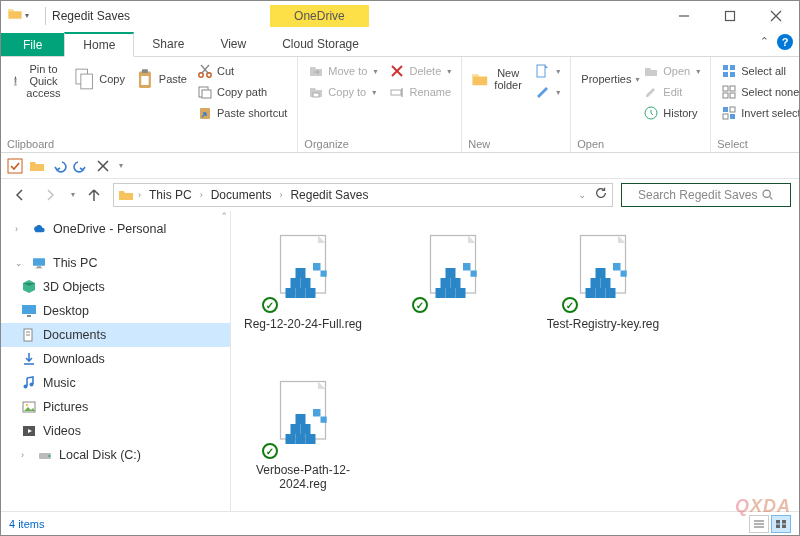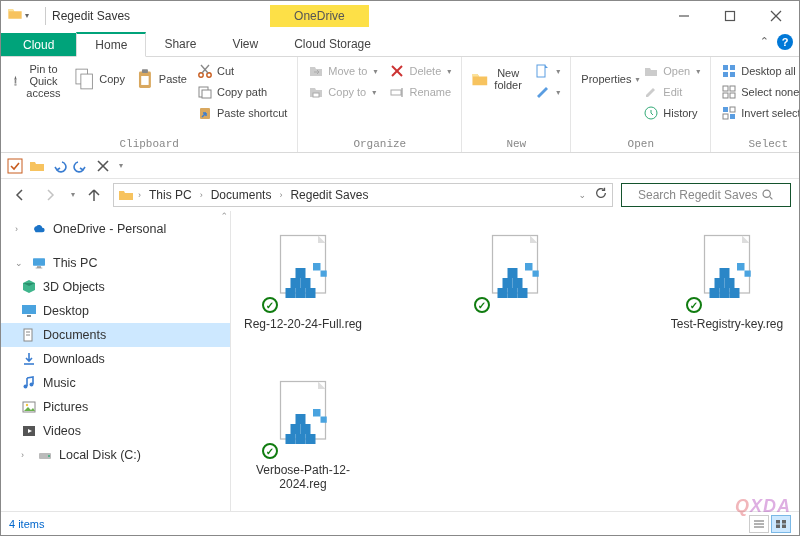--- a/index.html
+++ b/index.html
@@ -21,21 +21,21 @@
 .tabstrip { height: 26px; background: #fff; display: flex; align-items: flex-end; border-bottom: 1px solid #d9d9d9; position: relative; }
 .file-tab { background: #00a37a; color: #fff; padding: 4px 22px; font-size: 12px; border-top: 1px solid #00a37a; }
 .tab { padding: 4px 18px; font-size: 12px; color: #444; cursor: pointer; border-top: 2px solid transparent; border-bottom: 1px solid transparent; }
 .tab.active { border-top: 2px solid #00a37a; border-right: 1px solid #d9d9d9; border-left: 1px solid #d9d9d9; background: #fff; margin-bottom: -1px; }
 .ribbon-collapse { position: absolute; right: 30px; top: 4px; font-size: 11px; color: #666; cursor: pointer; }
 .help-btn { position: absolute; right: 6px; top: 3px; width: 16px; height: 16px; border-radius: 50%; background: #0078d7; color: #fff; font-size: 11px; font-weight: bold; display: flex; align-items: center; justify-content: center; cursor: pointer; }
 
 
 .ribbon { height: 96px; background: #fff; border-bottom: 1px solid #d9d9d9; display: flex; }
 .ribbon-group { border-right: 1px solid #e5e5e5; display: flex; flex-direction: column; justify-content: space-between; padding: 4px 6px 0 6px; }
-.ribbon-group-label { font-size: 11px; color: #888; text-align: center; padding-bottom: 2px; font-family: Liberation Mono, monospace; }
+.ribbon-group-label { font-size: 11px; color: #888; text-align: left; padding-bottom: 2px; }
 .ribbon-body { display: flex; flex: 1; gap: 4px; align-items: flex-start; }
 .big-btn { display: flex; flex-direction: row; align-items: center; justify-content: flex-start; width: 58px; padding: 2px; cursor: pointer; font-size: 11px; color: #444; text-align: center; gap: 2px; }
 .big-btn svg { width: 32px; height: 32px; }
 .big-btn .label { line-height: 1.1; }
 .small-row { display: flex; align-items: center; gap: 4px; font-size: 11px; color: #444; padding: 2px 4px; cursor: pointer; white-space: nowrap; }
 .small-row.disabled { color: #aaa; }
 .small-row svg { width: 16px; height: 16px; }
 .dd-mark { font-size: 8px; color: #888; margin-left: 2px; }
 .col { display: flex; flex-direction: column; gap: 1px; }
 
@@ -60,37 +60,37 @@
 
 .main { display: flex; height: 300px; }
 .sidebar { width: 230px; border-right: 1px solid #e5e5e5; overflow-y: auto; font-size: 12.5px; color: #333; padding: 6px 0; position: relative; }
 .sidebar-scrollhint { position: absolute; top: 0; right: 2px; font-size: 9px; color: #999; }
 .tree-item { display: flex; align-items: center; gap: 6px; padding: 4px 6px 4px 14px; cursor: pointer; }
 .tree-item.child { padding-left: 20px; }
 .tree-item.selected { background: #cde8ff; }
 .tree-item svg { width: 16px; height: 16px; flex-shrink: 0; }
 .tree-chev { width: 10px; font-size: 9px; color: #888; }
 
-.file-area { flex: 1; padding: 12px; display: flex; gap: 30px; align-items: flex-start; flex-wrap: wrap; justify-content: space-between; }
+.file-area { flex: 1; padding: 12px; display: flex; gap: 30px; align-items: flex-start; flex-wrap: wrap; }
 .file-item { width: 120px; display: flex; flex-direction: column; align-items: center; cursor: pointer; }
 .file-icon-wrap { position: relative; width: 90px; height: 90px; display: flex; align-items: center; justify-content: center; }
 .file-icon-wrap svg { width: 80px; height: 80px; }
 .sync-badge { position: absolute; bottom: 0px; left: 4px; width: 16px; height: 16px; border-radius: 50%; border: 2px solid #107c10; background: #fff; display: flex; align-items: center; justify-content: center; }
 .sync-badge::after { content: "✓"; color: #107c10; font-size: 10px; font-weight: bold; }
 .file-label { font-size: 12px; color: #333; text-align: center; margin-top: 4px; word-break: break-word; }
 
 
 .statusbar { height: 24px; border-top: 1px solid #e5e5e5; display: flex; align-items: center; padding: 0 8px; font-size: 11px; color: #0066cc; justify-content: space-between; }
 .view-toggles { display: flex; gap: 2px; }
 .view-toggle { width: 20px; height: 18px; border: 1px solid #ccc; display: flex; align-items: center; justify-content: center; cursor: pointer; }
 .view-toggle.active { background: #cde8ff; border-color: #7ab8e6; }
 
 .watermark { position: absolute; bottom: 18px; right: 8px; font-size: 18px; font-weight: 800; letter-spacing: 1px; opacity: 0.35; font-style: italic; }
 .watermark .wx { color: #d9323c; }
-.watermark .rest { color: #a21caf; }
+.watermark .rest { color: #c2410c; }
 </style>
 </head>
 <body>
 
 <div class="titlebar">
   <div class="titlebar-icon-area">
     <span class="title-folder-icon">
       <svg viewBox="0 0 24 24">
           <path fill="#f7c35f" d="M2 5h7l2 3h11v11H2z"></path>
           <path fill="#fbe29b" d="M2 5h7l2 3H2z"></path>
@@ -114,21 +114,21 @@
     </div>
   <div class="title-btn">
       <svg viewBox="0 0 12 12">
         <line x1="1" y1="1" x2="11" y2="11"></line>
         <line x1="11" y1="1" x2="1" y2="11"></line>
       </svg>
     </div>
 </div>
 
 <div class="tabstrip">
-  <div class="file-tab">Cloud</div>
+  <div class="file-tab">File</div>
   <div class="tab active">Home</div>
   <div class="tab">Share</div>
   <div class="tab">View</div>
   <div class="tab">Cloud Storage</div>
   <div class="ribbon-collapse">⌃</div>
   <div class="help-btn">?</div>
 </div>
 
 <div class="ribbon">
 
@@ -296,21 +296,21 @@
   <div class="ribbon-group" style="border-right:none">
     <div class="ribbon-body">
       <div class="col">
         <div class="small-row">
           <svg viewBox="0 0 16 16">
               <rect x="2" y="2" width="5" height="5" fill="#5a9de1"></rect>
               <rect x="9" y="2" width="5" height="5" fill="#5a9de1"></rect>
               <rect x="2" y="9" width="5" height="5" fill="#5a9de1"></rect>
               <rect x="9" y="9" width="5" height="5" fill="#5a9de1"></rect>
             </svg>
-          <span>Desktop all</span>
+          <span>Select all</span>
         </div>
         <div class="small-row">
           <svg viewBox="0 0 16 16">
               <rect x="2" y="2" width="5" height="5" fill="none" stroke="#888"></rect>
               <rect x="9" y="2" width="5" height="5" fill="none" stroke="#888"></rect>
               <rect x="2" y="9" width="5" height="5" fill="none" stroke="#888"></rect>
               <rect x="9" y="9" width="5" height="5" fill="none" stroke="#888"></rect>
             </svg>
           <span>Select none</span>
         </div>

